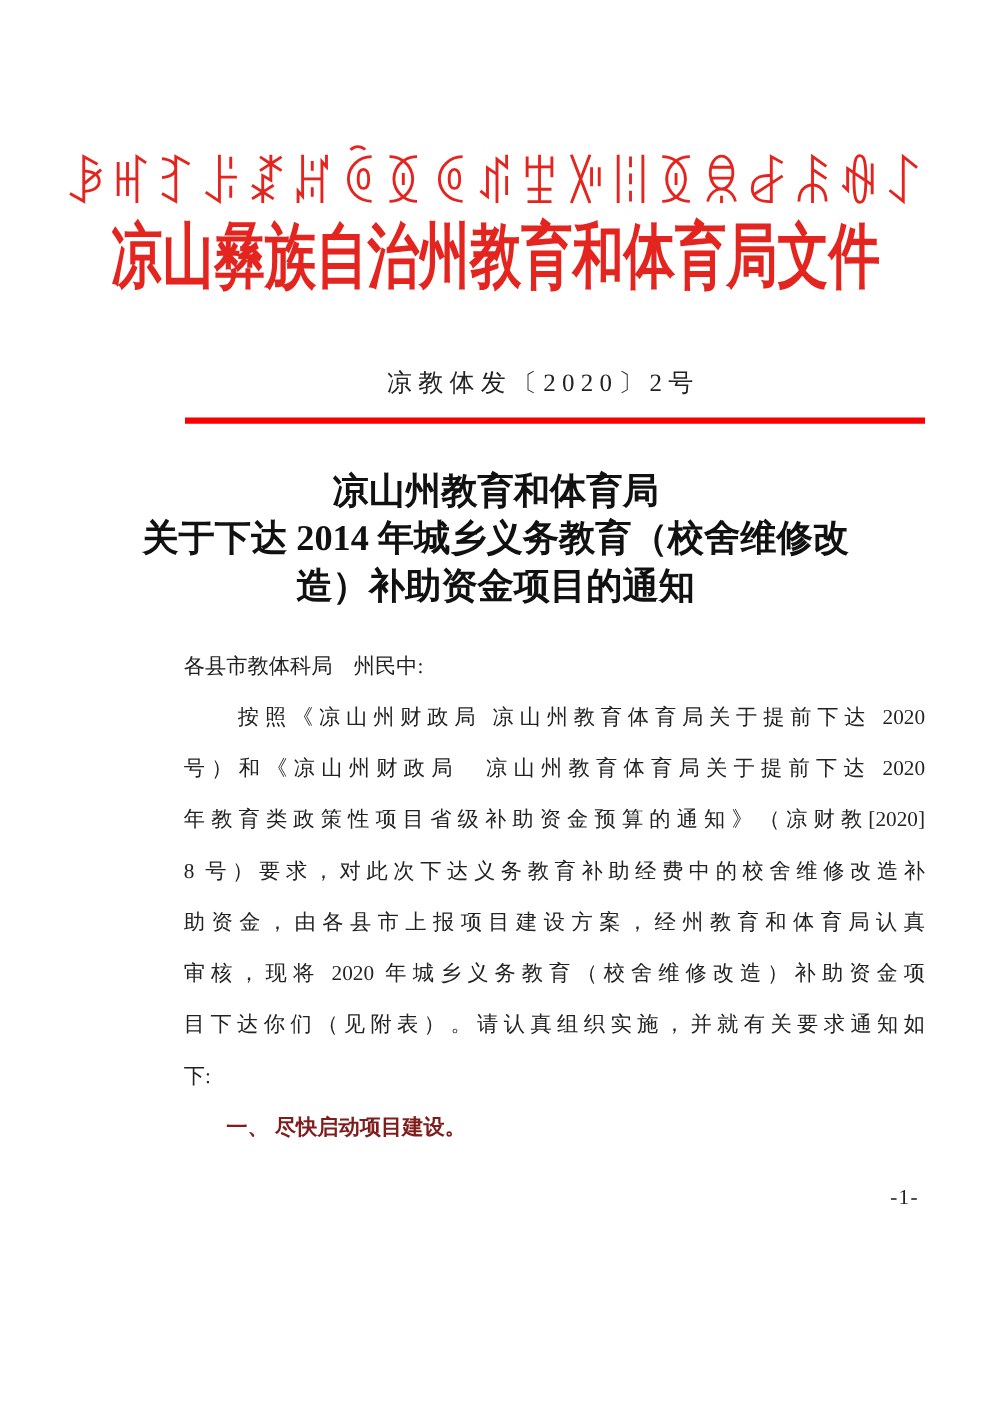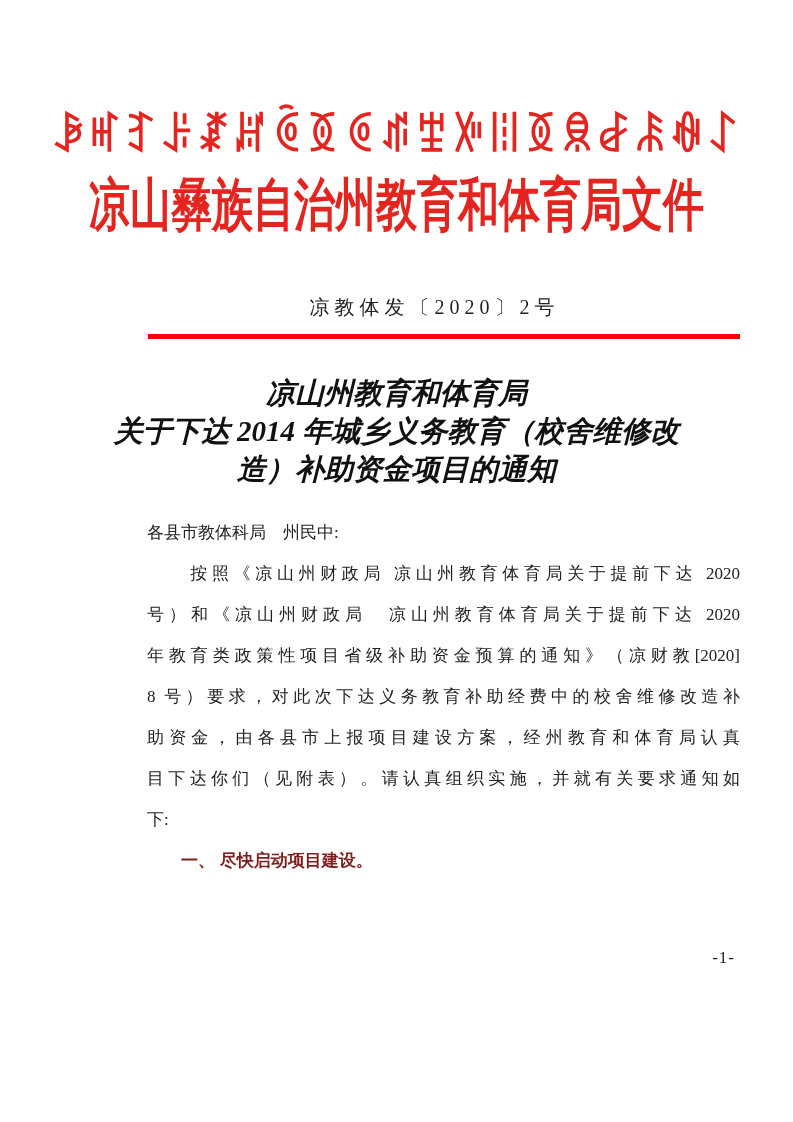--- a/index.html
+++ b/index.html
@@ -8,25 +8,25 @@
     width: 793px;
     height: 1122px;
     background: #ffffff;
     overflow: hidden;
     font-family: "Liberation Serif", "DejaVu Serif", serif;
     color: #1a1a1a;
   }
   
   .yi-line {
     position: absolute;
-    top: 104px; left: 0; width: 100%;
+    top: 116px; left: 0; width: 100%;
     text-align: center;
     font-size: 44px;
     line-height: 64px;
-    font-weight: bold;
+    font-weight: normal;
     letter-spacing: 2px;
     color: #e4241e;
     font-family: "DejaVu Sans", sans-serif;
     white-space: nowrap;
   }
   .agency-line {
     position: absolute;
     top: 158px; left: 0; width: 100%;
     text-align: center;
     font-size: 41px;
@@ -59,21 +59,21 @@
     position: absolute;
     top: 374px; left: 100px;
     width: 593px;
     text-align: center;
     font-size: 29px;
     line-height: 38px;
     font-weight: bold;
     color: #111;
     left: 100px; width: 593px;
   }
-  .doc-title { left: 100px; width: 593px; font-style: italic; }
+  .doc-title { left: 100px; width: 593px; }
   .doc-title .t-line { white-space: nowrap; }
   
   .doc-body {
     position: absolute;
     top: 512px; left: 147px;
     width: 593px;
     font-size: 17px;
     line-height: 41px;
     color: #222;
   }
@@ -113,20 +113,21 @@
     <div class="t-line">造）补助资金项目的通知</div>
   </div>
 
   <div class="doc-body">
     <div class="line">各县市教体科局　州民中:</div>
     <div class="line j">　　按照《凉山州财政局 凉山州教育体育局关于提前下达 2020</div>
     <div class="line j">号）和《凉山州财政局　凉山州教育体育局关于提前下达 2020</div>
     <div class="line j">年教育类政策性项目省级补助资金预算的通知》（凉财教[2020]</div>
     <div class="line j">8 号）要求，对此次下达义务教育补助经费中的校舍维修改造补</div>
     <div class="line j">助资金，由各县市上报项目建设方案，经州教育和体育局认真</div>
+    <div class="line j">审核，现将 2020 年城乡义务教育（校舍维修改造）补助资金项</div>
     <div class="line j">目下达你们（见附表）。请认真组织实施，并就有关要求通知如</div>
     <div class="line">下:</div>
     <div class="line heading-line">　　一、 尽快启动项目建设。</div>
   </div>
 
   <div class="page-number">-1-</div>
 
 </div>
 
 </body></html>

